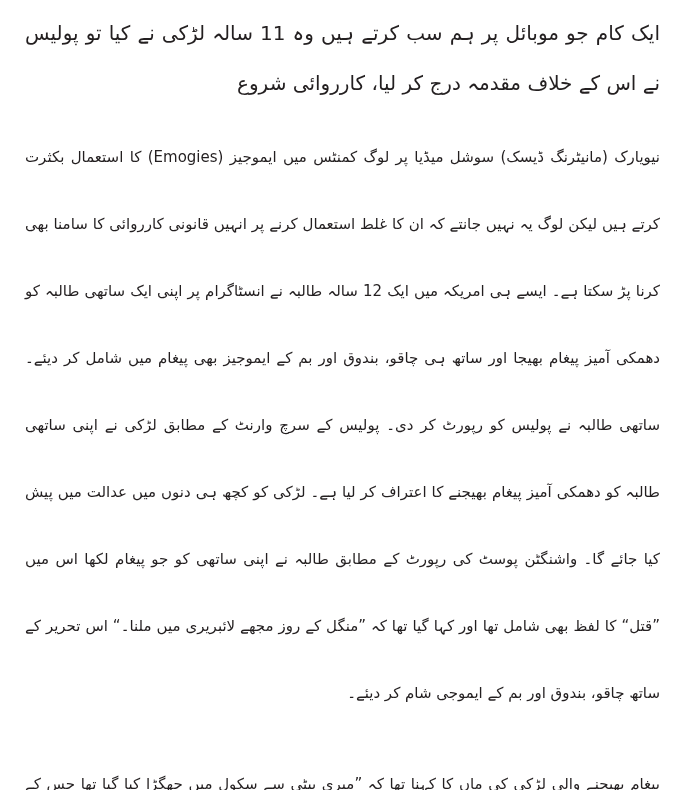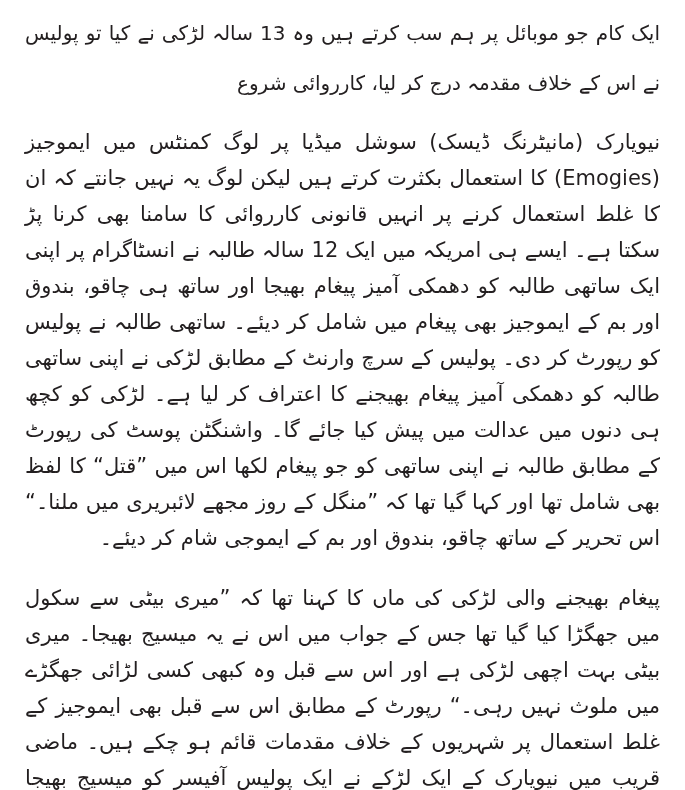--- a/index.html
+++ b/index.html
@@ -27,29 +27,29 @@
     text-align: justify;
     font-size: 20px;
     font-weight: normal;
     line-height: 50px;
     margin: 0 0 16px 0;
   }
   .para {
     direction: rtl;
     unicode-bidi: plaintext;
     text-align: justify;
-    font-size: 21px;
-    line-height: 36px;
+    font-size: 15px;
+    line-height: 67px;
     margin: 0 0 24px 0;
   }
 </style>
 </head>
 <body>
 
 <div class="page">
 
-  <h1 class="headline">ایک کام جو موبائل پر ہم سب کرتے ہیں وہ 13 سالہ لڑکی نے کیا تو پولیس نے اس کے خلاف مقدمہ درج کر لیا، کارروائی شروع</h1>
+  <h1 class="headline">ایک کام جو موبائل پر ہم سب کرتے ہیں وہ 11 سالہ لڑکی نے کیا تو پولیس نے اس کے خلاف مقدمہ درج کر لیا، کارروائی شروع</h1>
 
   <p class="para">نیویارک (مانیٹرنگ ڈیسک) سوشل میڈیا پر لوگ کمنٹس میں ایموجیز (Emogies) کا استعمال بکثرت کرتے ہیں لیکن لوگ یہ نہیں جانتے کہ ان کا غلط استعمال کرنے پر انہیں قانونی کارروائی کا سامنا بھی کرنا پڑ سکتا ہے۔ ایسے ہی امریکہ میں ایک 12 سالہ طالبہ نے انسٹاگرام پر اپنی ایک ساتھی طالبہ کو دھمکی آمیز پیغام بھیجا اور ساتھ ہی چاقو، بندوق اور بم کے ایموجیز بھی پیغام میں شامل کر دیئے۔ ساتھی طالبہ نے پولیس کو رپورٹ کر دی۔ پولیس کے سرچ وارنٹ کے مطابق لڑکی نے اپنی ساتھی طالبہ کو دھمکی آمیز پیغام بھیجنے کا اعتراف کر لیا ہے۔ لڑکی کو کچھ ہی دنوں میں عدالت میں پیش کیا جائے گا۔ واشنگٹن پوسٹ کی رپورٹ کے مطابق طالبہ نے اپنی ساتھی کو جو پیغام لکھا اس میں ”قتل“ کا لفظ بھی شامل تھا اور کہا گیا تھا کہ ”منگل کے روز مجھے لائبریری میں ملنا۔“ اس تحریر کے ساتھ چاقو، بندوق اور بم کے ایموجی شام کر دیئے۔</p>
 
   <p class="para">پیغام بھیجنے والی لڑکی کی ماں کا کہنا تھا کہ ”میری بیٹی سے سکول میں جھگڑا کیا گیا تھا جس کے جواب میں اس نے یہ میسیج بھیجا۔ میری بیٹی بہت اچھی لڑکی ہے اور اس سے قبل وہ کبھی کسی لڑائی جھگڑے میں ملوث نہیں رہی۔“ رپورٹ کے مطابق اس سے قبل بھی ایموجیز کے غلط استعمال پر شہریوں کے خلاف مقدمات قائم ہو چکے ہیں۔ ماضی قریب میں نیویارک کے ایک لڑکے نے ایک پولیس آفیسر کو میسیج بھیجا جس میں اس نے آفیسر کی تصویر لگائی اور سر کے قریب بندوق کا ایموجی لگا دیا۔ اس لڑکے کے وکیل نے عدالت میں موقف بیان کیا تھا کہ ”لڑکا ایک کام کے سلسلے میں پولیس کے پاس گیا، اس کا تجربہ ناخوشگوار رہا اور اس نے اس ایموجی کے ذریعے پولیس کے لیے ناپسندیدگی کا اظہار کیا گیا۔ اس نے پولیس اہلکار کو دھمکی نہیں دی تھی۔“ رپورٹ میں کہا گیا ہے کہ اب متعلقہ حکام کو ایموجیز کے حوالے سے بھی قانون سازی کرنی چاہیے اور لوگوں کو بتانا چاہیے کہ ان کا کس طرح کا استعمال قابل گرفت ہو سکتا ہے۔</p>
 
 </div>
 
 </body></html>

